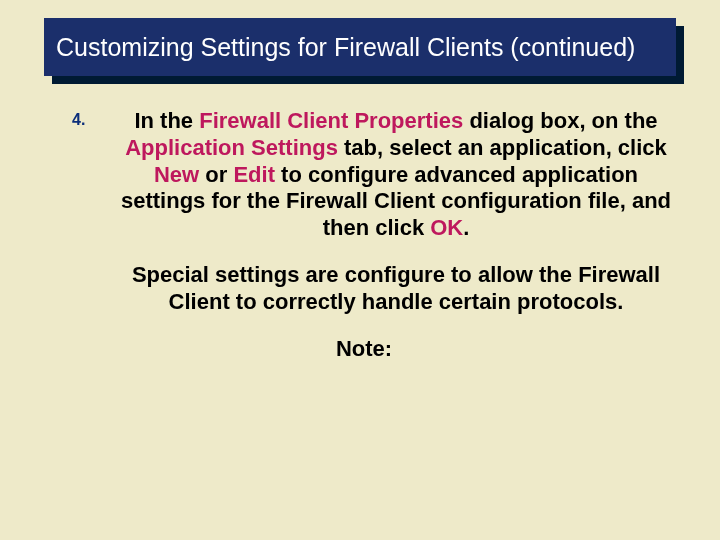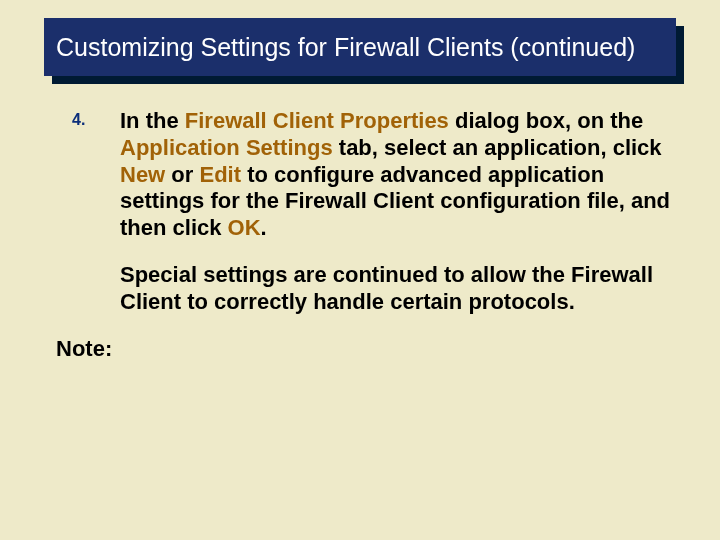--- a/index.html
+++ b/index.html
@@ -9,20 +9,21 @@
     height: 540px;
     background: #eeeac9;
     font-family: Arial, Helvetica, sans-serif;
     color: #000;
   }
   .slide {
     position: relative;
     width: 720px;
     height: 486px;
     box-sizing: border-box;
+    text-align: center;
   }
   .title-wrap {
     position: absolute;
     left: 44px;
     top: 18px;
     width: 632px;
     height: 58px;
   }
   .title-shadow {
     position: absolute;
@@ -80,21 +81,21 @@
   .bullet-sq {
     width: 14px;
     height: 14px;
     background: #0b2e7a;
     margin-top: 6px;
   }
   .txt {
     flex: 1 1 auto;
   }
   .accent {
-    color: #a16207;
+    color: #be185d;
   }
   .note-label {
     margin: 6px 0 18px -16px;
   }
 </style>
 </head>
 <body>
 
 <div class="slide">
 
@@ -111,20 +112,20 @@
       <div class="marker">
         <span class="num">4.</span>
       </div>
       <div class="txt">
         <span>In the </span><span class="accent">Firewall Client Properties</span><span> dialog box, on the </span><span class="accent">Application Settings</span><span> tab, select an application, click </span><span class="accent">New</span><span> or </span><span class="accent">Edit</span><span> to configure advanced application settings for the Firewall Client configuration file, and then click </span><span class="accent">OK</span><span>.</span>
       </div>
     </div>
 
     <div class="row">
       <div class="marker"></div>
-      <div class="txt">Special settings are continued to allow the Firewall Client to correctly handle certain protocols.</div>
+      <div class="txt">Special settings are configure to allow the Firewall Client to correctly handle certain protocols.</div>
     </div>
 
     <div class="note-label">Note:</div>
 
 
   </div>
 </div>
 
 </body></html>

